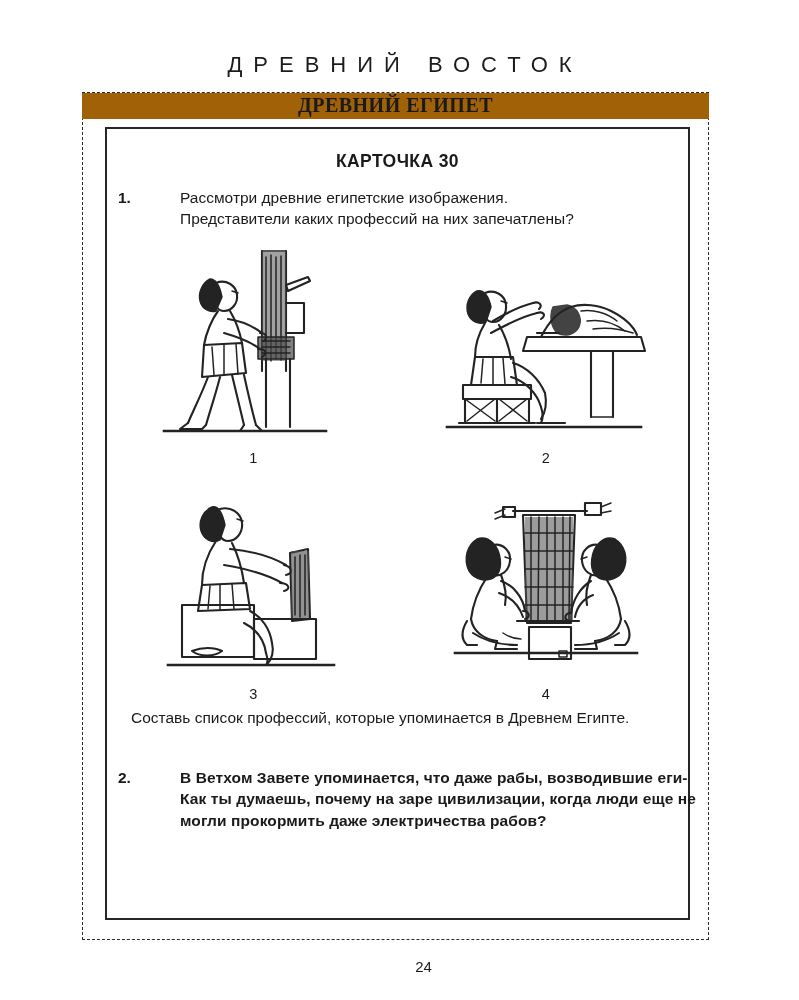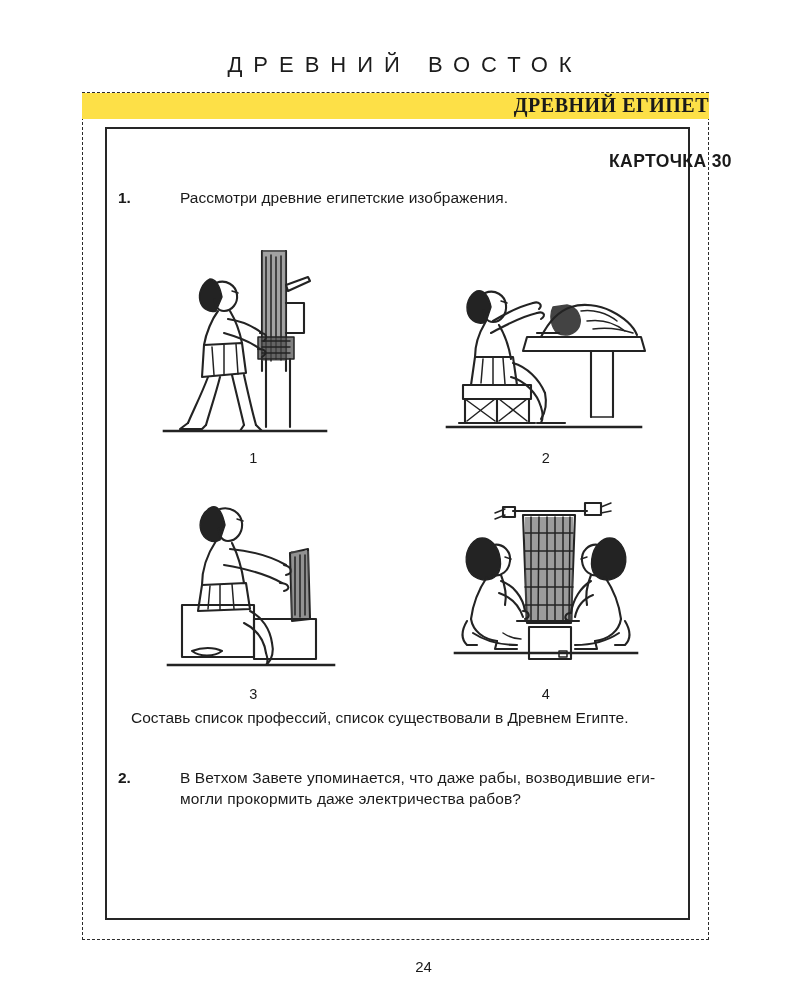--- a/index.html
+++ b/index.html
@@ -41,27 +41,27 @@
     border: 1.6px dashed #2b2b2b;
     box-sizing: border-box;
   }
 
   
   .section-title {
     position: absolute;
     left: 82px;
     top: 93px;
     width: 627px;
-    text-align: right;
+    text-align: center;
     font-family: "Liberation Serif", serif;
     font-size: 20px;
     font-weight: 700;
     letter-spacing: 0.5px;
     color: #1a1a1a;
-    background: #fde047;
+    background: #a16207;
     line-height: 1.15;
     padding: 1px 0 2px;
   }
 
   
   .card {
     position: absolute;
     left: 105px;
     top: 127px;
     width: 585px;
@@ -69,25 +69,24 @@
     border: 2.2px solid #262626;
     box-sizing: border-box;
     background: #ffffff;
   }
 
   .card-title {
     position: absolute;
     left: 0;
     top: 22px;
     width: 100%;
-    text-align: right;
+    text-align: center;
     font-size: 17.5px;
     font-weight: 700;
     letter-spacing: 0.4px;
-    padding-left: 44px;
   }
 
   
   .task {
     position: absolute;
     display: flex;
     align-items: flex-start;
   }
   .task-num {
     font-size: 15.5px;
@@ -101,21 +100,21 @@
     line-height: 1.38;
     flex: 1 1 auto;
   }
   .task-line { display: block; white-space: pre; margin-left: 38px; }
 
   #task-1 { left: 11px; top: 58px; width: 560px; }
   #task-1 .task-body { font-weight: 400; }
 
   #task-2 { left: 11px; top: 638px; width: 564px; }
   #task-2 .task-num { font-weight: 700; }
-  #task-2 .task-body { font-weight: 400; letter-spacing: 0.1px; }
+  #task-2 .task-body { font-weight: 700; letter-spacing: 0.1px; }
 
   
   .prompt-line {
     position: absolute;
     left: 24px;
     top: 578px;
     width: 545px;
     font-size: 15.5px;
     line-height: 1.38;
     text-align: left;
@@ -176,20 +175,21 @@
 <div class="section-title">ДРЕВНИЙ ЕГИПЕТ</div>
 
 <div class="card">
 
   <div class="card-title">КАРТОЧКА 30</div>
 
   <div class="task" id="task-1">
     <div class="task-num">1.</div>
     <div class="task-body">
       <span class="task-line">Рассмотри древние египетские изображения.</span>
+      <span class="task-line">Представители каких профессий на них запечатлены?</span>
     </div>
   </div>
 
   <div class="figures">
 
     <div class="fig-row" id="fig-row-1">
 
       <div class="fig-cell">
         <svg class="fig-art" width="190" height="205" viewBox="0 0 190 205">
 
@@ -371,24 +371,25 @@
           <path class="ln" d="M182 134 C188 144 188 152 182 158 L172 158"></path>
           <path class="ln" d="M152 154 L154 162 L132 162"></path>
 
           <path class="ground" d="M12 166 L194 166"></path>
         </svg>
         <div class="fig-label">4</div>
       </div>
     </div>
   </div>
 
-  <div class="prompt-line">Составь список профессий, список существовали в Древнем Египте.</div>
+  <div class="prompt-line">Составь список профессий, которые упоминается в Древнем Египте.</div>
 
   <div class="task" id="task-2">
     <div class="task-num">2.</div>
     <div class="task-body">
       <span class="task-line">В Ветхом Завете упоминается, что даже рабы, возводившие еги-</span>
+      <span class="task-line">Как ты думаешь, почему на заре цивилизации, когда люди еще не</span>
       <span class="task-line">могли прокормить даже электричества рабов?</span>
     </div>
   </div>
 </div>
 
 <div class="page-number">24</div>
 
 </body></html>

